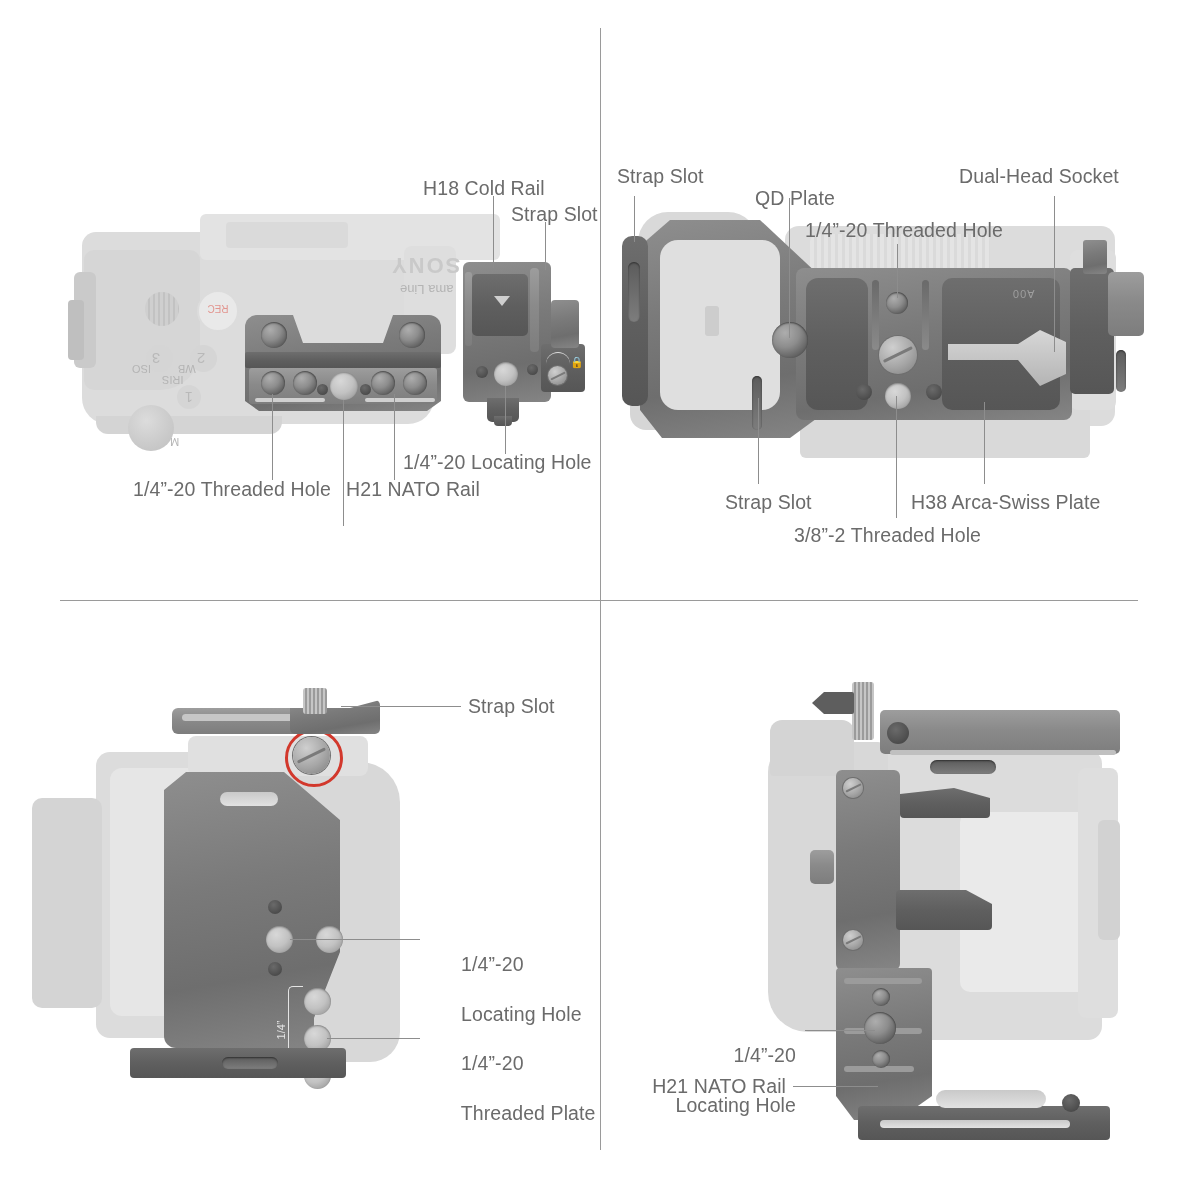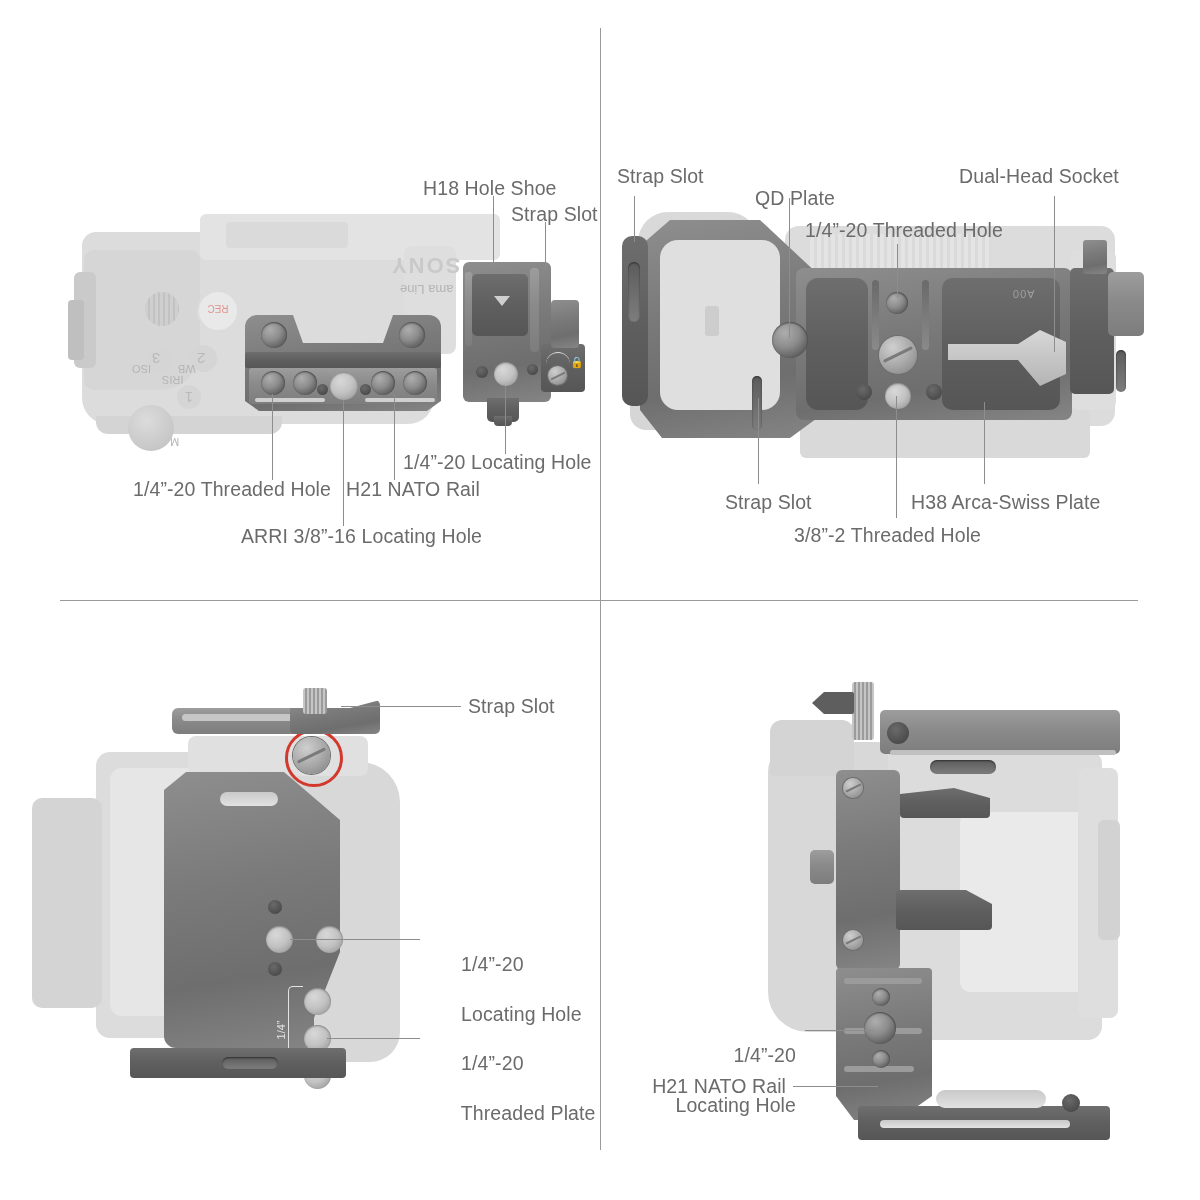--- a/index.html
+++ b/index.html
@@ -226,26 +226,25 @@
     <div class="metal-d" style="left:487px;top:398px;width:32px;height:24px;border-radius:0 0 5px 5px;"></div>
     <div class="metal-d" style="left:494px;top:416px;width:18px;height:10px;border-radius:0 0 4px 4px;"></div>
 
     <div class="lead v" style="left:493px;top:196px;height:72px;"></div>
     <div class="lead v" style="left:545px;top:222px;height:48px;"></div>
     <div class="lead v" style="left:505px;top:386px;height:68px;"></div>
     <div class="lead v" style="left:272px;top:394px;height:86px;"></div>
     <div class="lead v" style="left:394px;top:394px;height:86px;"></div>
     <div class="lead v" style="left:343px;top:400px;height:126px;"></div>
 
-    <div class="lbl" style="left:423px;top:176px;">H18 Hole Shoe</div>
+    <div class="lbl" style="left:423px;top:176px;">H18 Cold Rail</div>
     <div class="lbl" style="left:511px;top:202px;">Strap Slot</div>
     <div class="lbl" style="left:403px;top:450px;">1/4”-20 Locating Hole</div>
     <div class="lbl" style="left:133px;top:477px;">1/4”-20 Threaded Hole</div>
     <div class="lbl" style="left:346px;top:477px;">H21 NATO Rail</div>
-    <div class="lbl" style="left:241px;top:524px;">ARRI 3/8”-16 Locating Hole</div>
   </div>
 
   <div class="panel" style="left:600px;top:0;width:600px;height:600px;">
 
     <div class="ghost" style="left:185px;top:226px;width:330px;height:200px;border-radius:14px;background:#dcdcdc;"></div>
     <div class="ghost3" style="left:210px;top:234px;width:180px;height:40px;border-radius:8px 8px 3px 3px;
                 background:repeating-linear-gradient(90deg,#e4e4e4 0 4px,#dadada 4px 7px);"></div>
     <div class="ghost2" style="left:38px;top:212px;width:120px;height:80px;border-radius:30px 30px 6px 6px;background:#d9d9d9;"></div>
     <div class="ghost2" style="left:30px;top:250px;width:128px;height:180px;border-radius:16px;background:#d6d6d6;"></div>
     <div class="ghost2" style="left:200px;top:398px;width:290px;height:60px;border-radius:6px;background:#d9d9d9;"></div>

